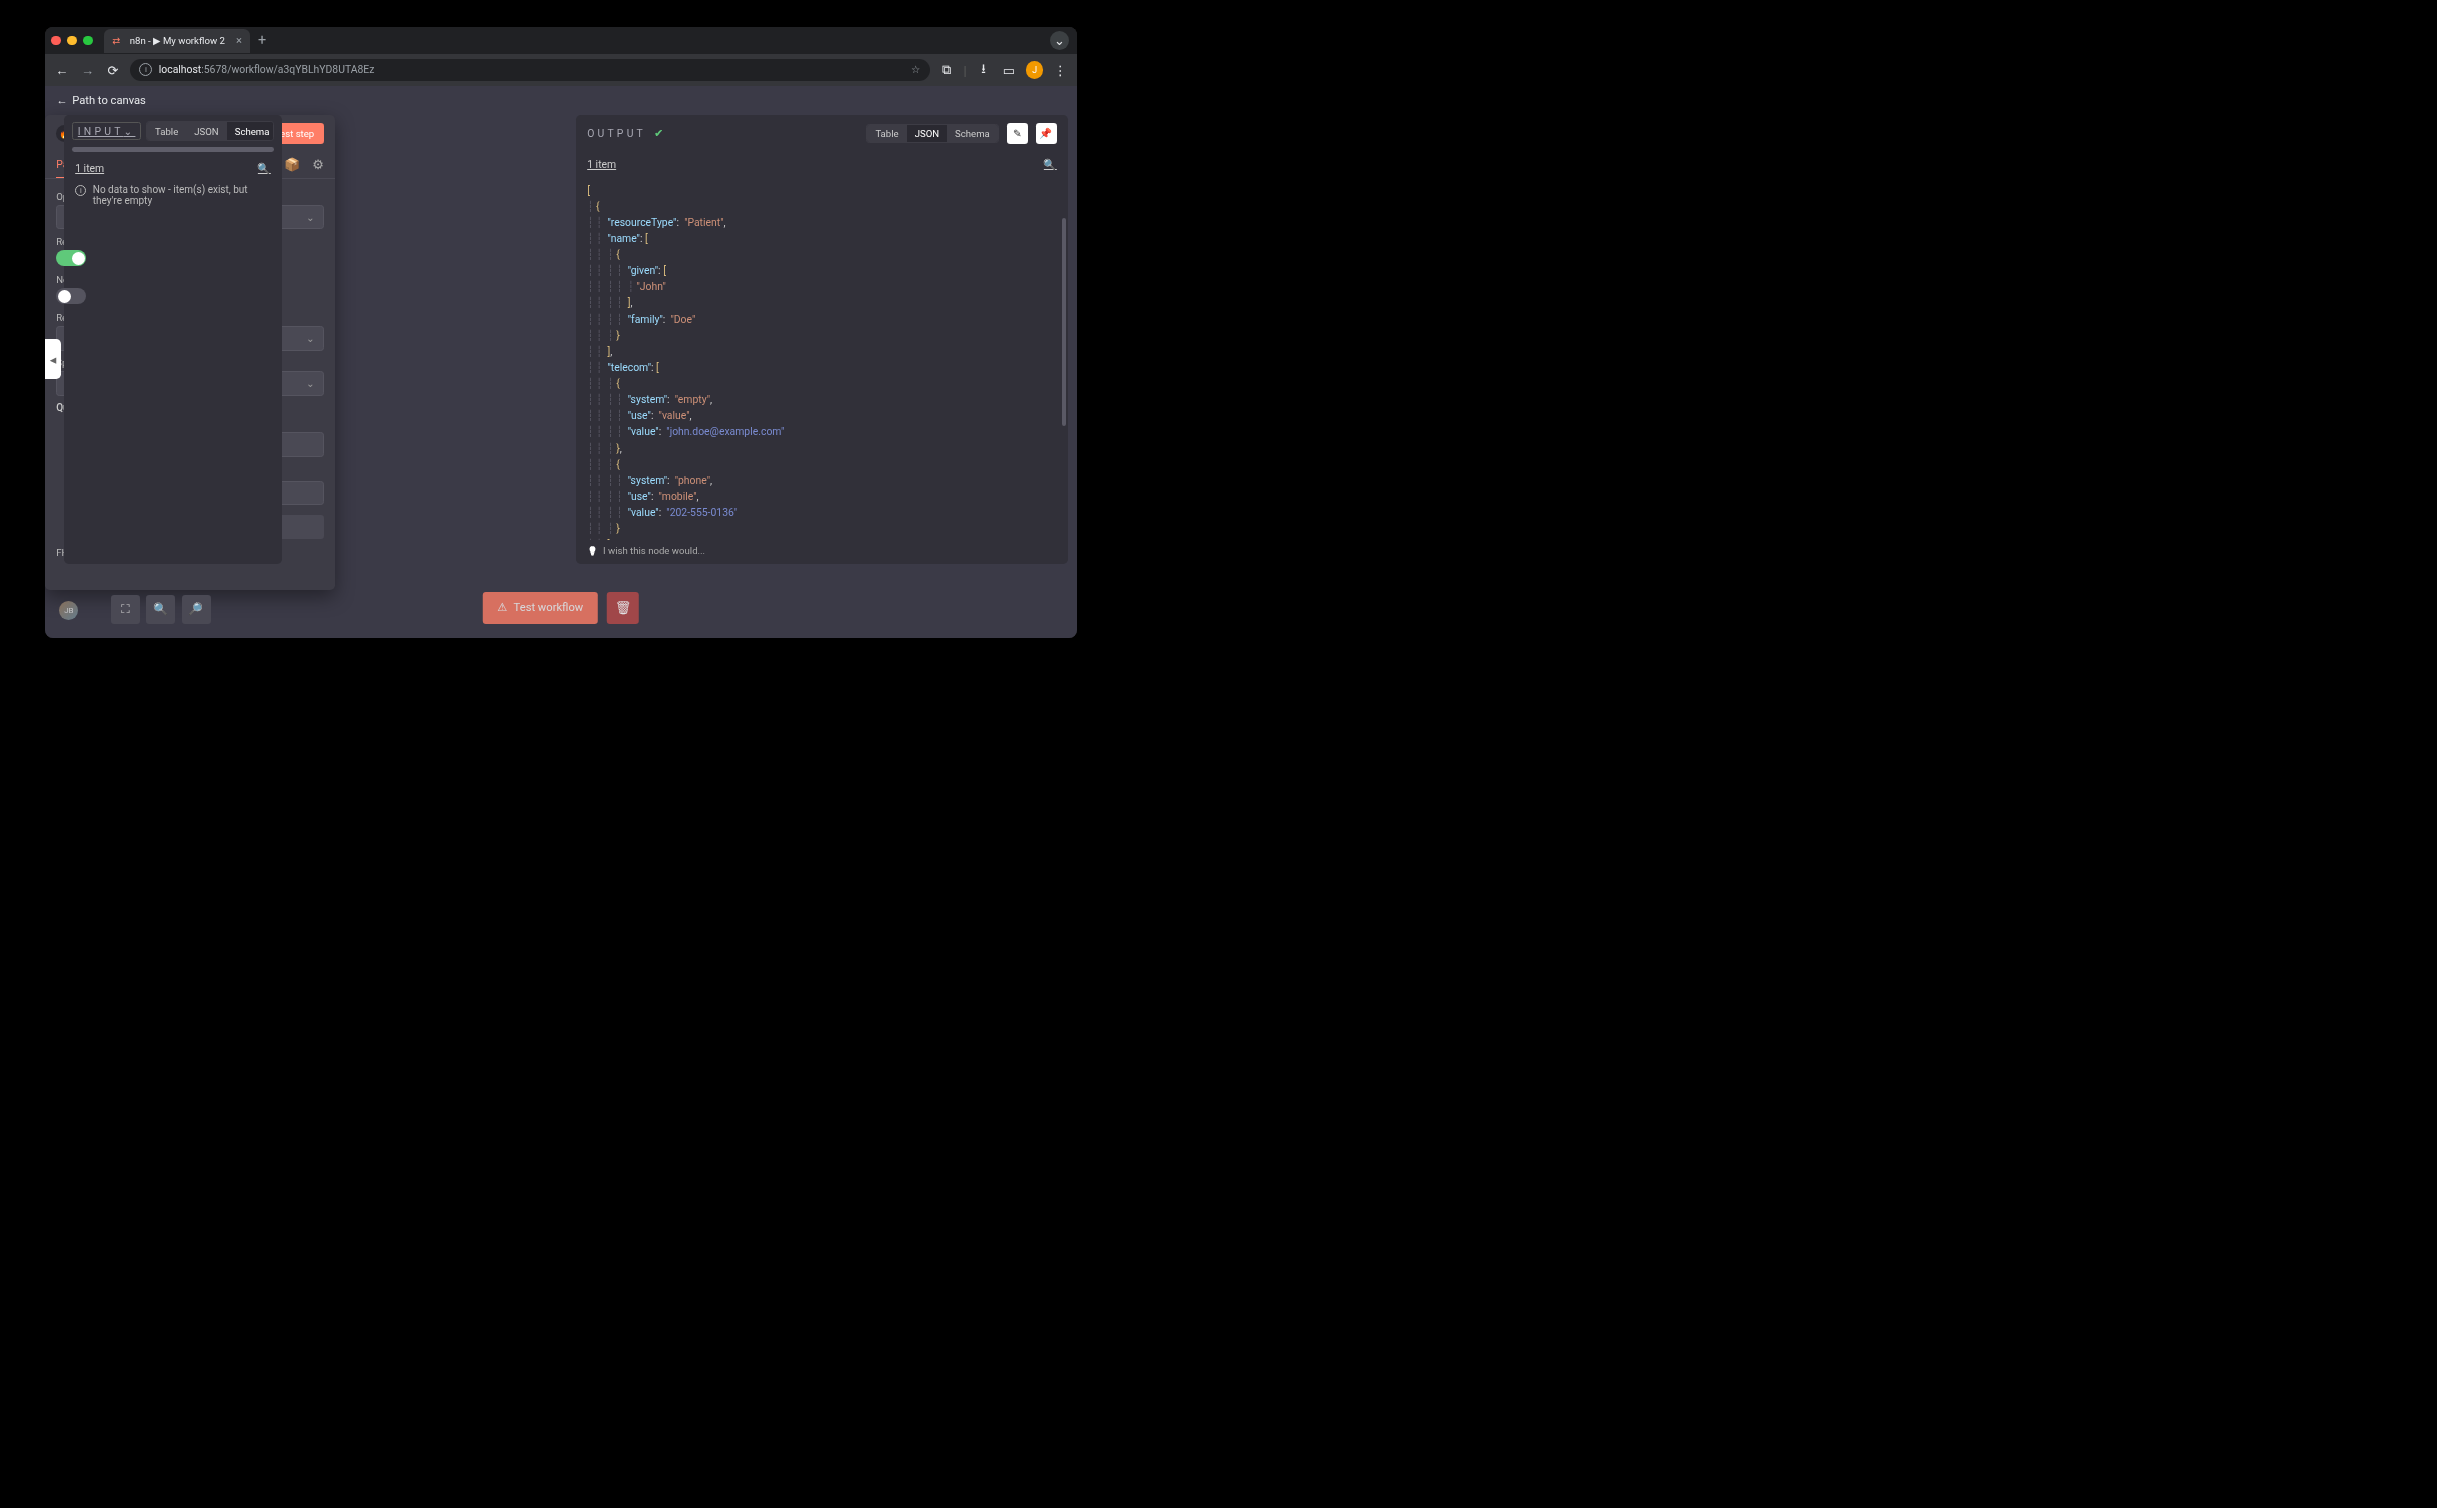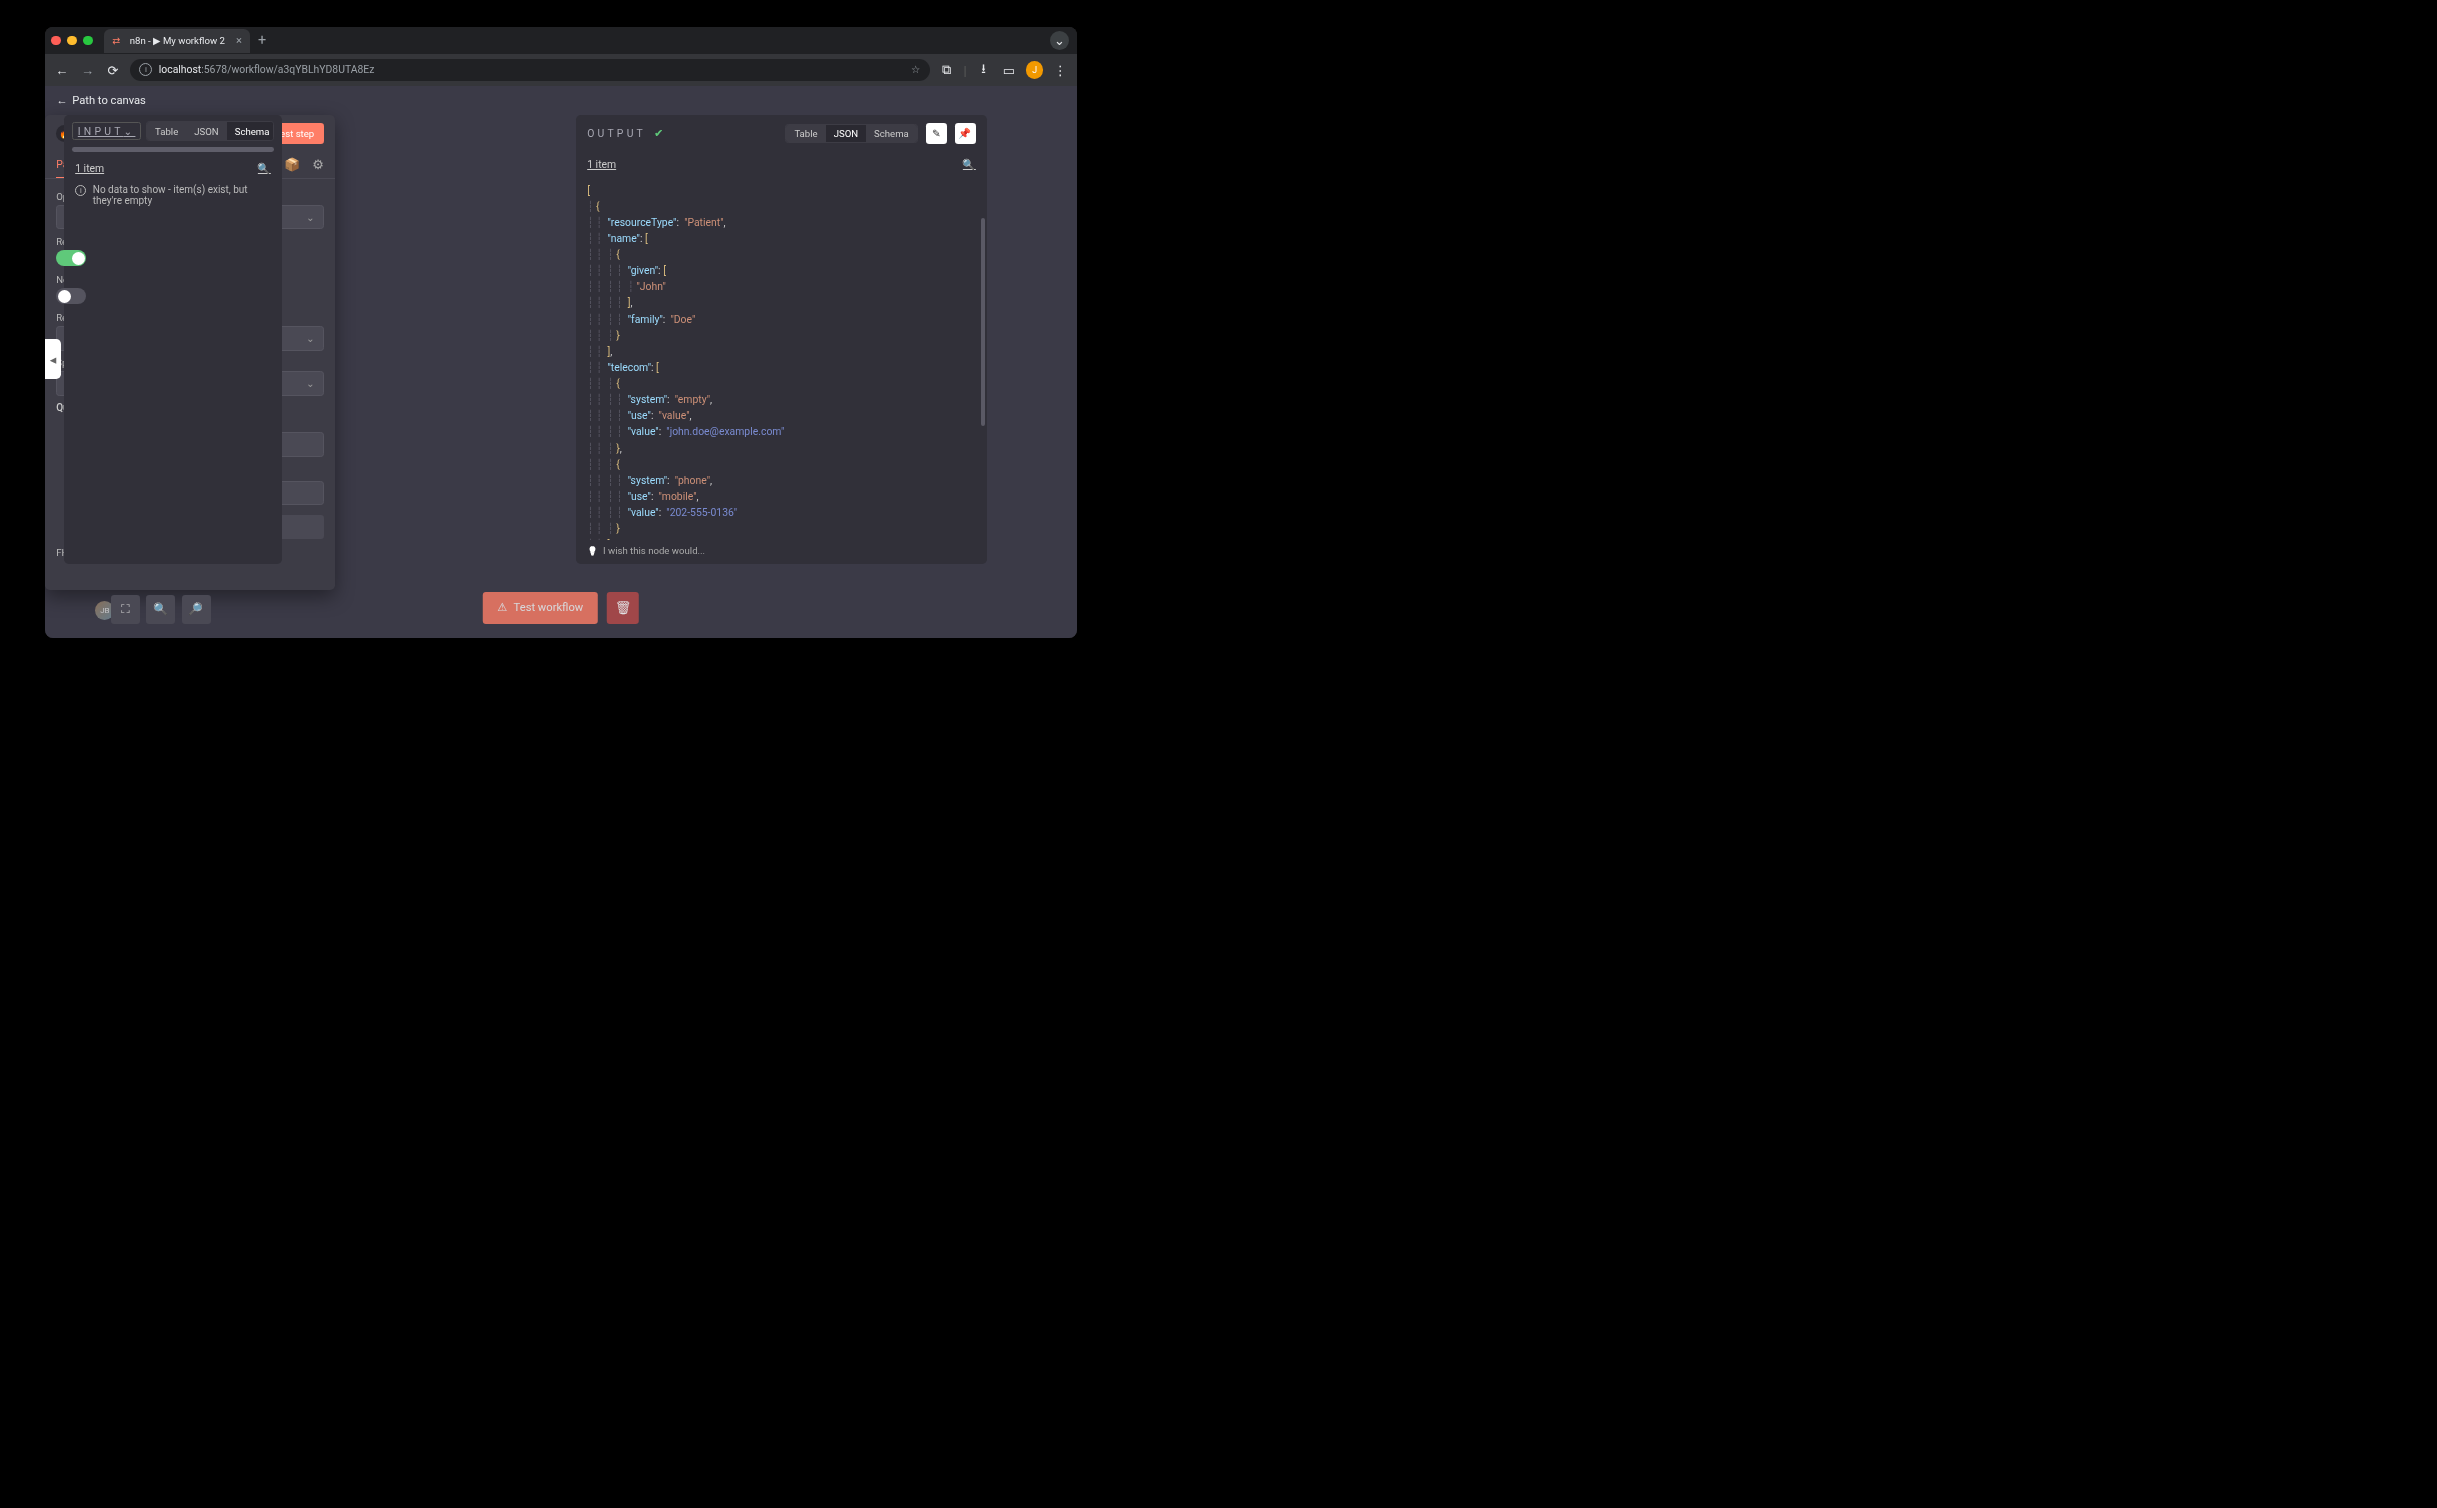--- a/index.html
+++ b/index.html
@@ -73,21 +73,21 @@
   .toggle { width:30px; height:16px; border-radius:8px; position:relative; cursor:pointer; margin: 3.2px 0 8px; }
   .toggle .knob { width:13px; height:13px; border-radius:50%; background:#fff; position:absolute; top:1.6px; transition: left .15s; }
   .toggle.on { background:#5fc97a; } .toggle.on .knob { left:16px; }
   .toggle.off { background:#55545f; } .toggle.off .knob { left:1.6px; }
   .section-title { font-size:10px; color:#ccc; margin: 4.8px 0 4.8px; font-weight:500; }
   .qp-block { border-left:0; padding-left: 21px; margin-top: 3.2px; }
   .add-param { background:#4a4954; color:#ccc; border:none; width:100%; padding:6.4px; border-radius:3.2px; font-size:10px; cursor:pointer; margin-top:3.2px; }
   .resizer { position:absolute; right:-4.8px; top:0; bottom:0; width:6.4px; display:flex; align-items:center; justify-content:center; }
 
   
-  .output-panel { left: 531px; top: 0px; width: 411px; height: 449px; }
+  .output-panel { left: 531px; top: 0px; width: 492px; height: 449px; }
   .output-head { display:flex; align-items:center; padding: 8px 11.2px; gap:8px; }
   .check { color:#5fc97a; font-size:11.2px; }
   .iconbtn { width:21px; height:21px; background:#fff; border-radius:3.2px; display:flex; align-items:center; justify-content:center; color:#333; font-size:10.4px; cursor:pointer; }
   .json-area { flex:1; overflow:auto; padding: 4.8px 11.2px 8px; font-family: "SF Mono", Menlo, Consolas, monospace; font-size: 10.4px; line-height: 1.55; position:relative; }
   .json-area::-webkit-scrollbar { width:6.4px; } .json-area::-webkit-scrollbar-thumb { background:#5a5965; border-radius:3.2px; }
   .jl { white-space: pre; }
   .p { color:#5a5965; } 
   .b { color:#d7ba7d; } 
   .k { color:#9cdcfe; } 
   .c { color:#d4d4d4; }
@@ -96,21 +96,21 @@
   .output-scrollind { position:absolute; right:1.6px; top:40px; width:4.8px; height:208px; background:#5a5965; border-radius:2.4px; }
   .wish { padding: 4.8px 11.2px 8px; font-size:9.6px; color:#aaa; display:flex; align-items:center; gap:4.8px; }
   .wish::before { content:"💡"; font-size:8.8px; filter: grayscale(1) brightness(1.7); }
 
   
   .canvas-ctrls { position:absolute; left: 66px; bottom: 14.4px; display:flex; gap:6.4px; }
   .canvas-ctrls .cbtn { width:29px; height:29px; background:#4a4954; border-radius:3.2px; display:flex; align-items:center; justify-content:center; color:#ccc; font-size:12px; cursor:pointer; }
   .bottom-center { position:absolute; left:50%; transform:translateX(-50%); bottom:14.4px; display:flex; gap:9.6px; }
   .testwf { background:#ff7e67; color:#fff; border:none; border-radius:3.2px; padding:8px 14.4px; font-size:11.2px; display:flex; align-items:center; gap:6.4px; cursor:pointer; opacity:0.8; }
   .trash { width:32px; height:32px; background:#b24a4a; border-radius:3.2px; display:flex; align-items:center; justify-content:center; color:#fff; cursor:pointer; opacity:0.85; }
-  .user-badge { position:absolute; left:14.4px; bottom:17.6px; width:19px; height:19px; border-radius:50%; background:linear-gradient(135deg,#a86,#79a); color:#fff; font-size:8px; display:flex; align-items:center; justify-content:center; opacity:0.7;margin-left:36px; }
+  .user-badge { position:absolute; left:14.4px; bottom:17.6px; width:19px; height:19px; border-radius:50%; background:linear-gradient(135deg,#a86,#79a); color:#fff; font-size:8px; display:flex; align-items:center; justify-content:center; opacity:0.7; }
 
   .side-tab { position:absolute; left:0; top:224px; width:16px; height:40px; background:#fff; border-radius:0 4.8px 4.8px 0; display:flex; align-items:center; justify-content:center; color:#666; cursor:pointer; }
 </style>
 </head>
 <body>
 
 <div class="window">
   <div class="tabbar">
     <div class="traffic">
       <div class="tdot red"></div>

